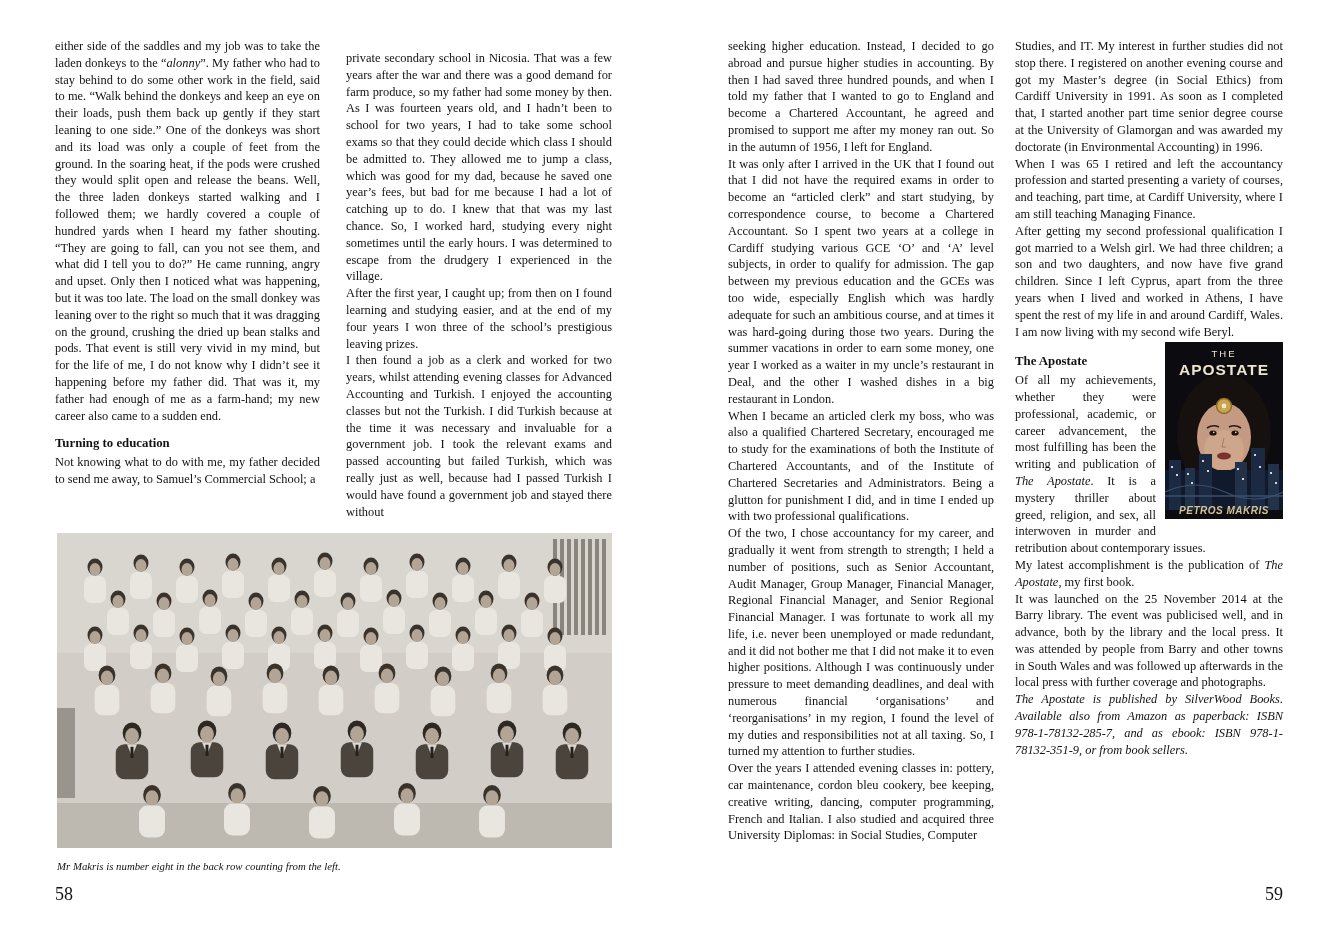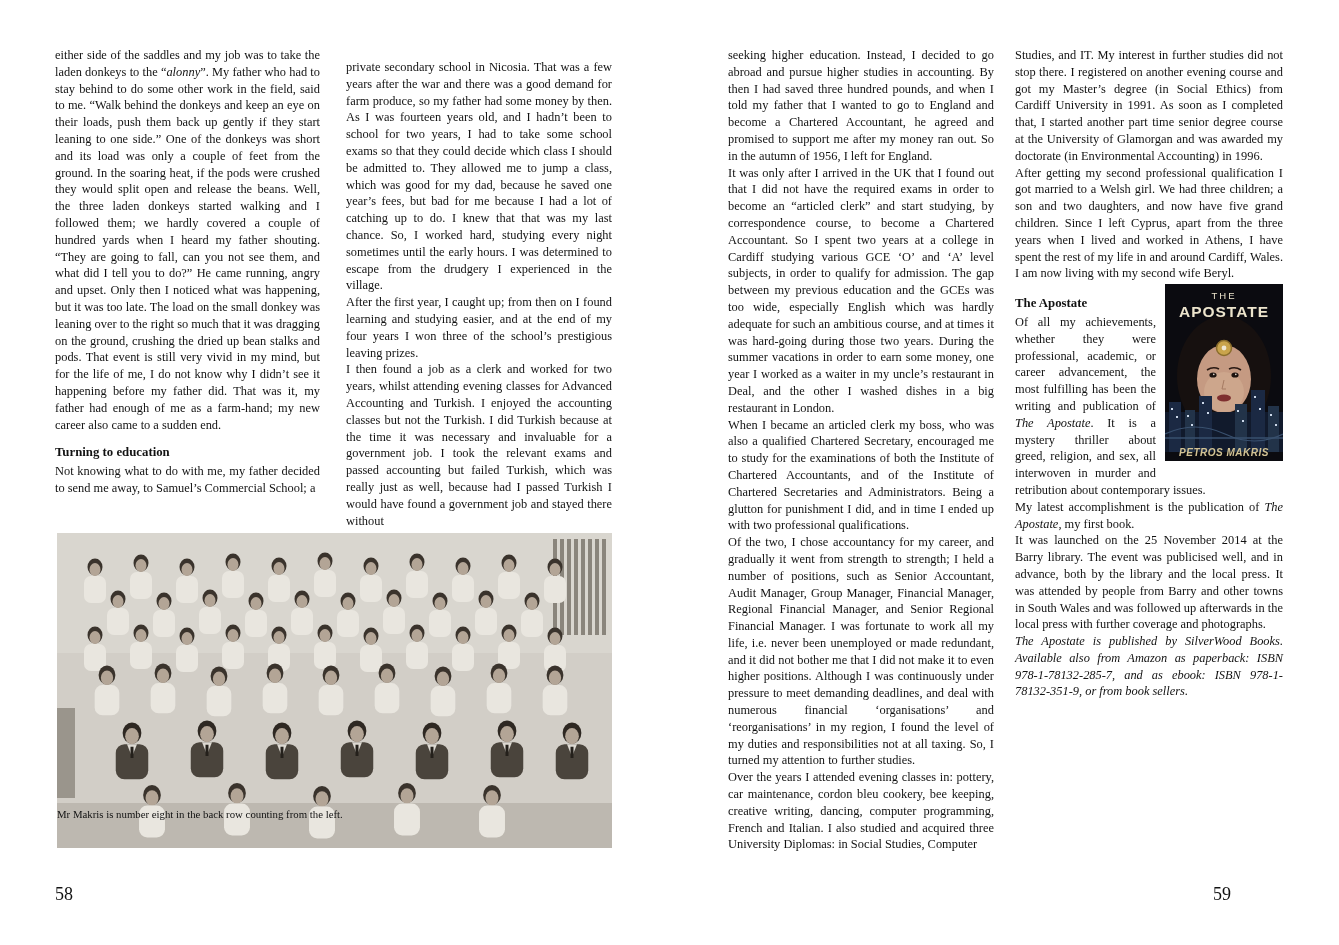--- a/index.html
+++ b/index.html
@@ -1,43 +1,43 @@
 <!DOCTYPE html>
 <html><head>
 <meta charset="utf-8">
 <style>
   html,body{margin:0;padding:0;background:#ffffff;}
   .spread{
     position:relative;width:1339px;height:945px;background:#ffffff;
     font-family:"Liberation Serif",serif;color:#121212;overflow:hidden;
   }
-  .col{position:absolute;top:47px;font-size:12.4px;line-height:16.8px;}
+  .col{position:absolute;top:38px;font-size:12.4px;line-height:16.8px;}
   #c1{left:55px;width:265px;}
   #c2{left:346px;width:266px;margin-top:12px;}
   #c3{left:728px;width:266px;}
   #c4{left:1015px;width:268px;}
   .col p{margin:0;text-align:justify;}
   .subhead{
     font-size:12.8px;font-weight:bold;margin:11px 0 2px 0;
     font-family:"Liberation Serif",serif;line-height:16.8px;
   }
   #c4 .subhead{margin-top:13px;}
   .italic{font-style:italic;}
   .photo{
     position:absolute;left:57px;top:533px;width:555px;height:315px;margin:0;
     background:#cfccc5;
   }
   .photo svg{display:block;}
   .caption{
-    position:absolute;left:57px;top:808px;width:555px;margin:0;
-    font-size:10.8px;text-align:left;
+    position:absolute;left:57px;top:860px;width:555px;margin:0;
+    font-style:italic;font-size:10.8px;text-align:left;
   }
   .pagenum{position:absolute;top:884px;font-size:18px;}
   .pagenum.left{left:55px;}
-  .pagenum.right{left:963px;width:268px;text-align:right;}
+  .pagenum.right{left:1015px;width:268px;text-align:right;}
   .cover{
     float:right;width:118px;height:177px;margin:2px 0 6px 9px;
   }
   .cover svg{display:block;}
 </style>
 </head>
 <body>
 
 <div class="spread">
 
@@ -164,20 +164,21 @@
   <section class="col" id="c3">
     <p>seeking higher education. Instead, I decided to go abroad and pursue higher studies in accounting. By then I had saved three hundred pounds, and when I told my father that I wanted to go to England and become a Chartered Accountant, he agreed and promised to support me after my money ran out. So in the autumn of 1956, I left for England.</p>
     <p>It was only after I arrived in the UK that I found out that I did not have the required exams in order to become an “articled clerk” and start studying, by correspondence course, to become a Chartered Accountant. So I spent two years at a college in Cardiff studying various GCE ‘O’ and ‘A’ level subjects, in order to qualify for admission. The gap between my previous education and the GCEs was too wide, especially English which was hardly adequate for such an ambitious course, and at times it was hard-going during those two years. During the summer vacations in order to earn some money, one year I worked as a waiter in my uncle’s restaurant in Deal, and the other I washed dishes in a big restaurant in London.</p>
     <p>When I became an articled clerk my boss, who was also a qualified Chartered Secretary, encouraged me to study for the examinations of both the Institute of Chartered Accountants, and of the Institute of Chartered Secretaries and Administrators. Being a glutton for punishment I did, and in time I ended up with two professional qualifications.</p>
     <p>Of the two, I chose accountancy for my career, and gradually it went from strength to strength; I held a number of positions, such as Senior Accountant, Audit Manager, Group Manager, Financial Manager, Regional Financial Manager, and Senior Regional Financial Manager. I was fortunate to work all my life, i.e. never been unemployed or made redundant, and it did not bother me that I did not make it to even higher positions. Although I was continuously under pressure to meet demanding deadlines, and deal with numerous financial ‘organisations’ and ‘reorganisations’ in my region, I found the level of my duties and responsibilities not at all taxing.  So, I turned my attention to further studies.</p>
     <p>Over the years I attended evening classes in: pottery, car maintenance, cordon bleu cookery, bee keeping, creative writing, dancing, computer programming, French and Italian. I also studied and acquired three University Diplomas: in Social Studies, Computer</p>
   </section>
 
   <section class="col" id="c4">
     <p>Studies, and IT. My interest in further studies did not stop there. I registered on another evening course and got my Master’s degree (in Social Ethics) from Cardiff University in 1991. As soon as I completed that, I started another part time senior degree course at the University of Glamorgan and was awarded my doctorate (in Environmental Accounting) in 1996.</p>
+    <p>When I was 65 I retired and left the accountancy profession and started presenting a variety of courses, and teaching, part time, at Cardiff University, where I am still teaching Managing Finance.</p>
     <p>After getting my second professional qualification I got married to a Welsh girl. We had three children; a son and two daughters, and now have five grand children. Since I left Cyprus, apart from the three years when I lived and worked in Athens, I have spent the rest of my life in and around Cardiff, Wales. I am now living with my second wife Beryl.</p>
 
     <div class="cover">
       <svg width="118" height="177" viewBox="0 0 118 177" xmlns="http://www.w3.org/2000/svg">
         <rect x="0" y="0" width="118" height="177" fill="#0b0b10"></rect>
 
         <ellipse cx="59" cy="92" rx="47" ry="60" fill="#16100f"></ellipse>
 
         <ellipse cx="59" cy="95" rx="27" ry="34" fill="#c59a82"></ellipse>
         <ellipse cx="59" cy="108" rx="20" ry="20" fill="#cda68c"></ellipse>

